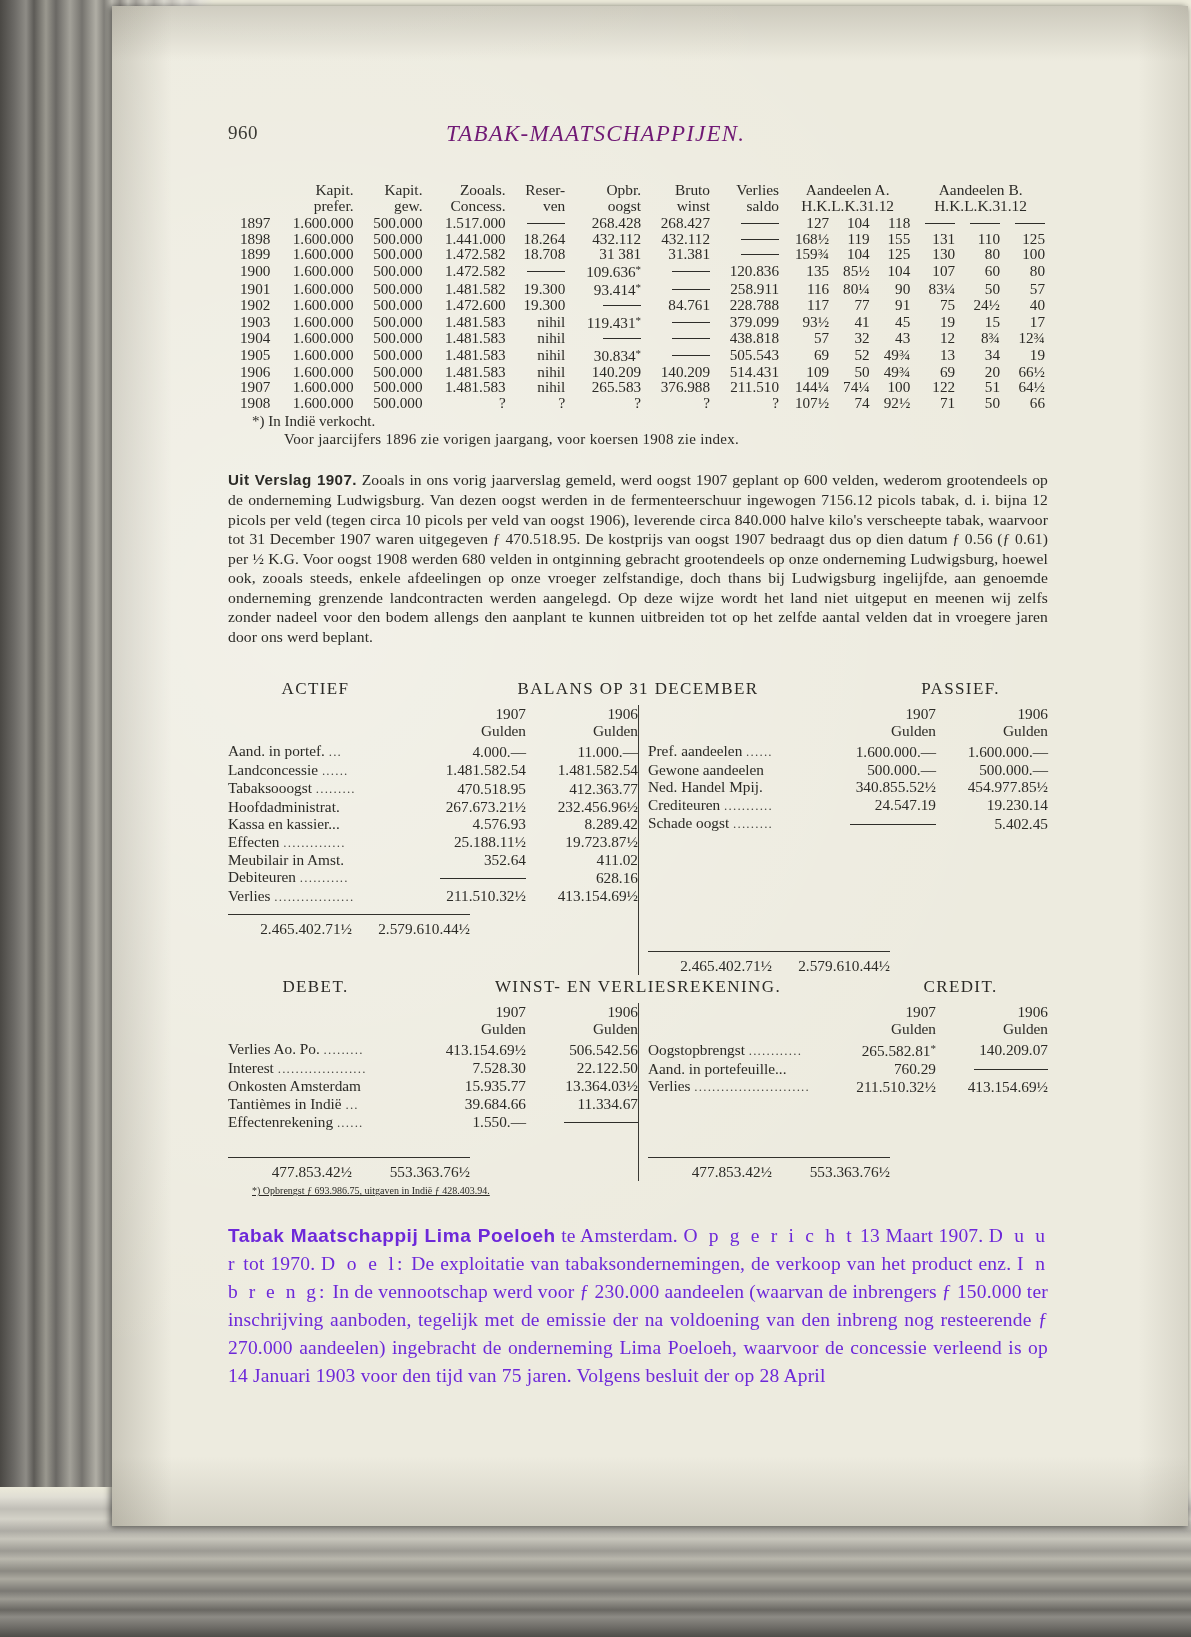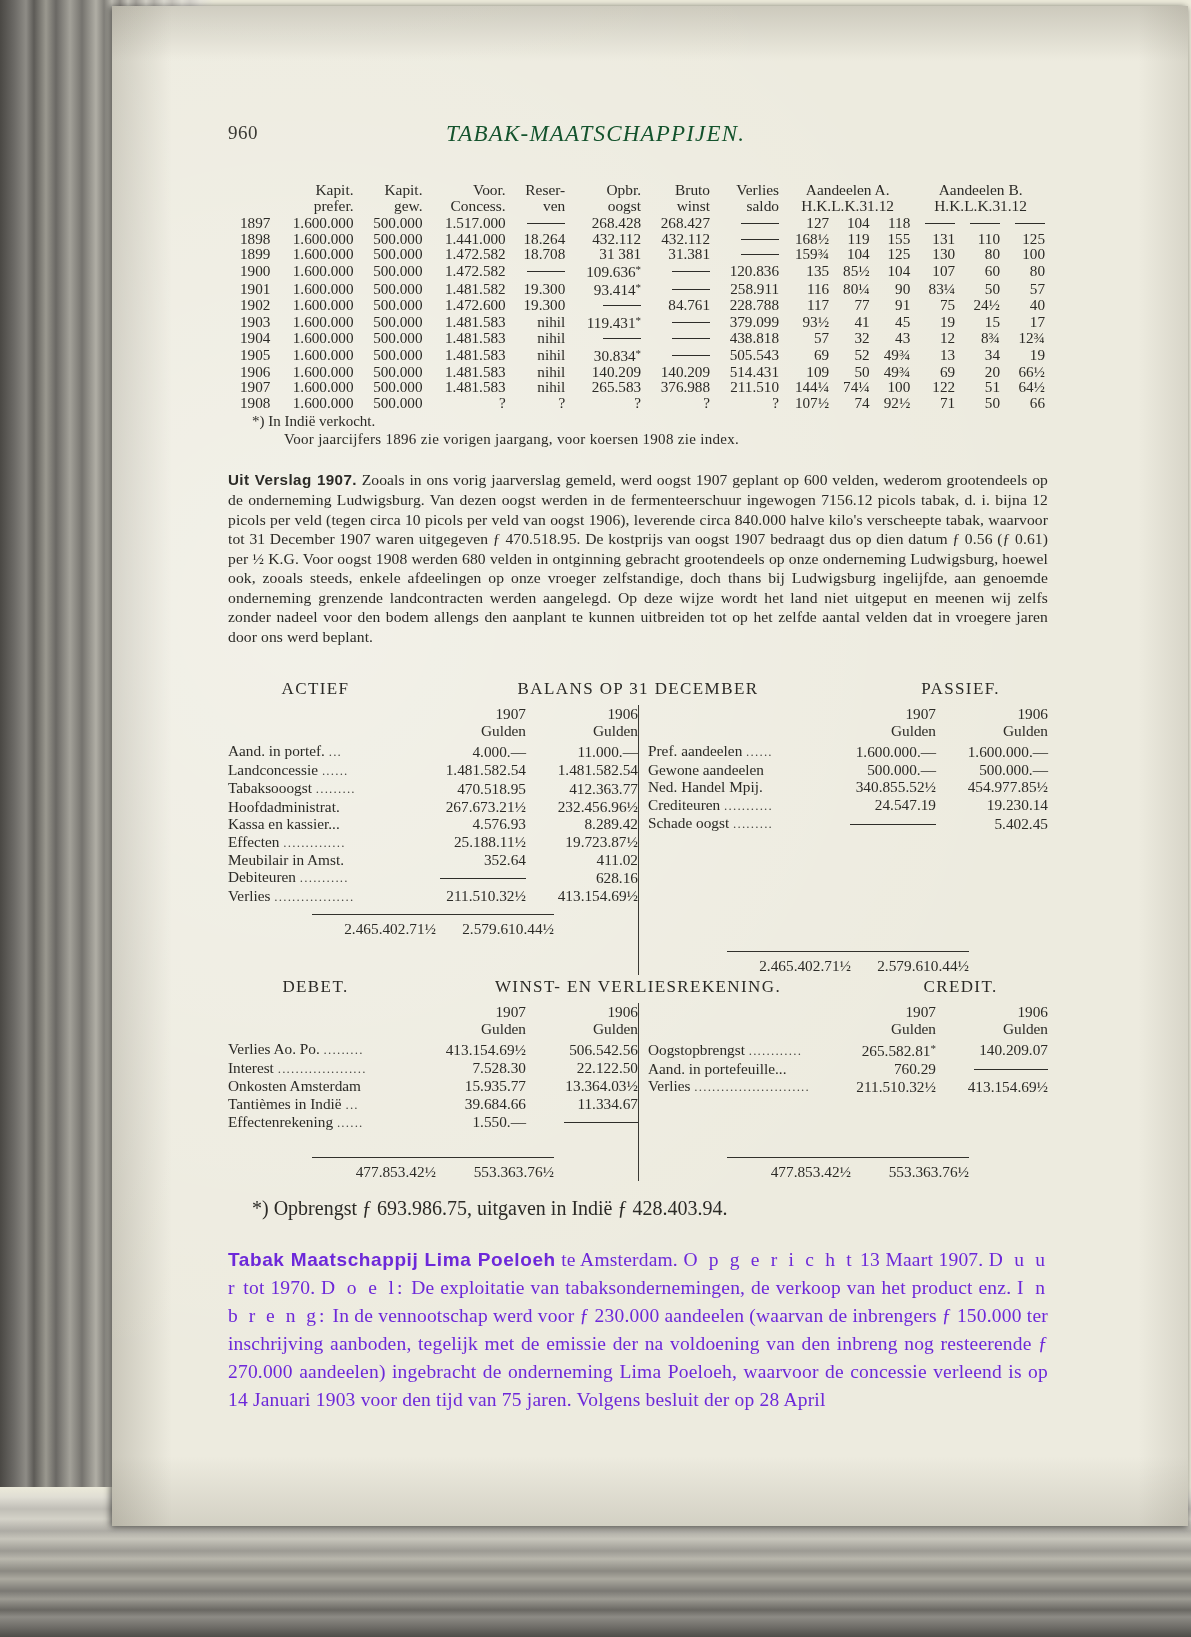--- a/index.html
+++ b/index.html
@@ -28,21 +28,21 @@
       linear-gradient(90deg, rgba(120,115,100,.30) 0px, rgba(120,115,100,0) 60px),
       linear-gradient(180deg, rgba(120,115,100,.28) 0px, rgba(120,115,100,0) 55px),
       linear-gradient(0deg, rgba(120,115,100,.22) 0px, rgba(120,115,100,0) 70px),
       linear-gradient(270deg, rgba(120,115,100,.18) 0px, rgba(120,115,100,0) 50px);
   }
   .inner{position:absolute;left:116px;top:116px;width:820px;color:#2b2a26;}
 
   
   .pghead{position:relative;height:34px;}
   .folio{position:absolute;left:0;top:0;font-size:19px;letter-spacing:.5px;color:#3a3934;}
-  .runhead{position:absolute;left:218px;top:-1px;font-style:italic;font-size:23px;letter-spacing:1.2px;color:#14532d;}
+  .runhead{position:absolute;left:218px;top:-1px;font-style:italic;font-size:23px;letter-spacing:1.2px;color:#701a75;}
 
   
   table.stats{border-collapse:collapse;font-size:15.2px;margin-top:26px;width:820px;}
   table.stats th,table.stats td{padding:0 3px;line-height:15.6px;text-align:right;white-space:nowrap;font-weight:normal;}
   table.stats thead th{font-size:15.4px;padding-bottom:0;}
   table.stats thead tr.r2 th{padding-bottom:2px;}
   td.yr,th.yr{text-align:left;padding-right:5px;}
   .dash{display:inline-block;width:38px;border-bottom:1.7px solid #2e2d29;vertical-align:4px;}
   .dash.sm{width:30px;}
   sup.star{font-size:11px;vertical-align:4px;}
@@ -68,27 +68,27 @@
   table.acc{border-collapse:collapse;width:100%;font-size:15.3px;}
   table.acc td{line-height:17.4px;white-space:nowrap;padding:0;}
   td.lbl{text-align:left;}
   td.lbl .dots{letter-spacing:1.2px;color:#4b4a44;font-size:13px;}
   td.v{text-align:right;width:118px;padding-left:6px;}
   td.v2{text-align:right;width:112px;padding-left:6px;}
   tr.yrs td{text-align:right;padding-bottom:0;}
   tr.gld td{text-align:right;padding-bottom:3px;}
   .rule{display:inline-block;width:74px;border-bottom:1.7px solid #2e2d29;vertical-align:4px;}
   .rule.w{width:86px;}
-  .totwrap{display:flex;justify-content:center;margin-top:9px;}
+  .totwrap{display:flex;justify-content:flex-start;margin-top:9px;}
   .totbox{border-top:1.6px solid #32312c;padding-top:5px;font-size:15.3px;white-space:nowrap;}
   .totbox span{display:inline-block;text-align:right;}
   .t1{width:124px;}
   .t2{width:118px;}
 
-  .starnote{font-size:20px;margin-top:16px;padding-left:24px;}
+  .starnote{font-size:10px;margin-top:4px;padding-left:24px;text-decoration:underline;}
 
   
   .closing{margin-top:26px;font-size:19.5px;line-height:28px;text-align:justify;letter-spacing:.2px;color:#6d28d9;}
   .closing b{font-family:"Liberation Sans",sans-serif;font-weight:bold;font-size:19px;letter-spacing:.6px;}
   .closing .sp2{letter-spacing:3px;}
 </style>
 </head>
 <body>
 
 <div class="scan">
@@ -102,21 +102,21 @@
         <div class="folio">960</div>
         <div class="runhead">TABAK-MAATSCHAPPIJEN.</div>
       </div>
 
       <table class="stats">
         <thead>
           <tr>
             <th class="yr"></th>
             <th>Kapit.</th>
             <th>Kapit.</th>
-            <th>Voor.</th>
+            <th>Zooals.</th>
             <th>Reser-</th>
             <th>Opbr.</th>
             <th>Bruto</th>
             <th>Verlies</th>
             <th colspan="3" style="text-align:center">Aandeelen A.</th>
             <th colspan="3" style="text-align:center">Aandeelen B.</th>
           </tr>
           <tr class="r2">
             <th class="yr"></th>
             <th>prefer.</th>

